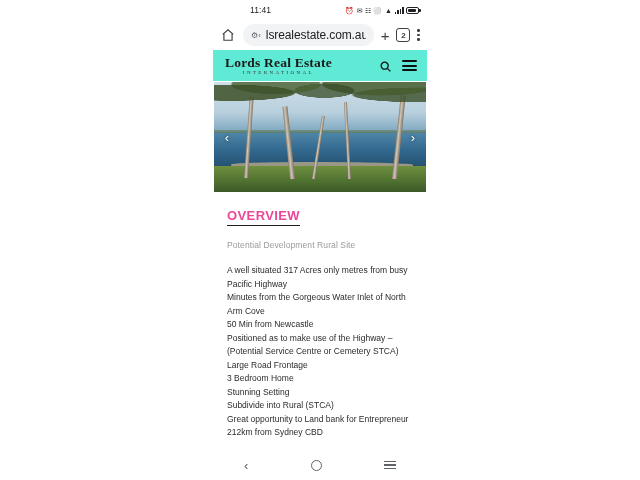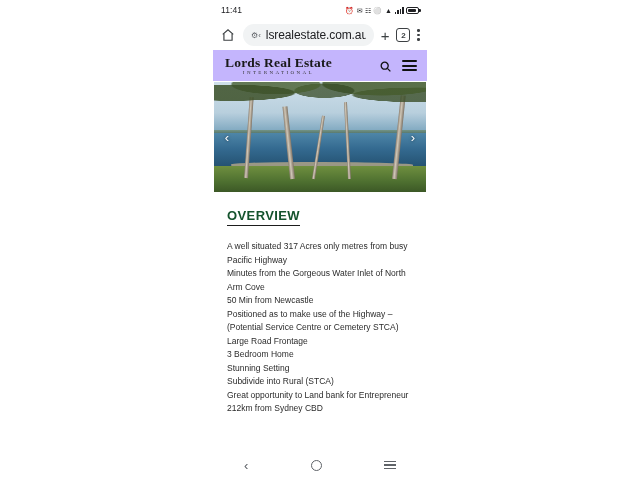--- a/index.html
+++ b/index.html
@@ -26,21 +26,21 @@
   .statusbar {
     height: 20px;
     display: flex;
     align-items: center;
     justify-content: space-between;
     padding: 0 8px;
     background: #ffffff;
     font-size: 8px;
     color: #202124;
   }
-  .statusbar .clock { font-size: 8.5px; letter-spacing: .1px; }
+  .statusbar .clock { font-size: 8.5px; letter-spacing: .1px; margin-left: 29px; }
   .status-icons {
     display: flex; align-items: center; gap: 2.5px;
     font-size: 7px; color: #202124;
   }
   .status-icons .glyph { line-height: 1; }
   .sig-bars {
     display: inline-flex; align-items: flex-end; gap: 1px; height: 7px;
   }
   .sig-bars i { display: block; width: 1.5px; background: #202124; }
   .sig-bars i:nth-child(1) { height: 2px; }
@@ -102,21 +102,21 @@
     display: flex; flex-direction: column; gap: 2px; align-items: center;
   }
   .kebab span { width: 2.6px; height: 2.6px; border-radius: 50%; background: #3c4043; }
 
   
   .siteheader {
     height: 32px;
     display: flex; align-items: center; justify-content: space-between;
     padding: 0 10px;
     border-bottom: 1px solid #ffffff;
-    background: #c4b5fd;
+    background: #5eead4;
   }
   .brand { line-height: 1; padding-left: 2px; }
   .brand .name {
     font-family: "Liberation Serif", serif;
     font-size: 13.5px; font-weight: bold; color: #1a1a1a;
     letter-spacing: .2px;
   }
   .brand .sub {
     font-family: "Liberation Serif", serif;
     font-size: 5px; color: #333; letter-spacing: 2.4px;
@@ -183,21 +183,21 @@
     display: flex; align-items: center; justify-content: center;
     color: #ffffff; font-size: 13px; line-height: 1;
     text-shadow: 0 0 3px rgba(0,0,0,.6);
   }
   .hero-arrow.left { left: 5px; }
   .hero-arrow.right { right: 5px; }
 
   
   .content { padding: 14px 14px 0 14px; }
   .overview-title {
-    font-size: 13px; font-weight: bold; color: #14532d;
+    font-size: 13px; font-weight: bold; color: #ec4899;
     letter-spacing: .4px;
     display: inline-block;
     border-bottom: 1.6px solid #1d1d1d;
     padding-bottom: 2px;
     text-align: center;
   }
   .subtitle {
     margin-top: 14px;
     font-size: 8.5px; color: #9a9a9a; letter-spacing: .1px;
   }
@@ -298,20 +298,21 @@
       <div class="trunk t3"></div>
       <div class="trunk t4"></div>
       <div class="trunk t5"></div>
       <div class="foliage"></div>
       <div class="hero-arrow left">‹</div>
       <div class="hero-arrow right">›</div>
     </div>
 
     <div class="content">
       <div class="overview-title">OVERVIEW</div>
+      <div class="subtitle">Potential Development Rural Site</div>
       <div class="bodytext">
         <div>A well situated 317 Acres only metres from busy Pacific Highway
 Minutes from the Gorgeous Water Inlet of North Arm Cove
 50 Min from Newcastle
 Positioned as to make use of the Highway – (Potential Service Centre or Cemetery STCA)
 Large Road Frontage
 3 Bedroom Home
 Stunning Setting
 Subdivide into Rural (STCA)
 Great opportunity to Land bank for Entrepreneur

